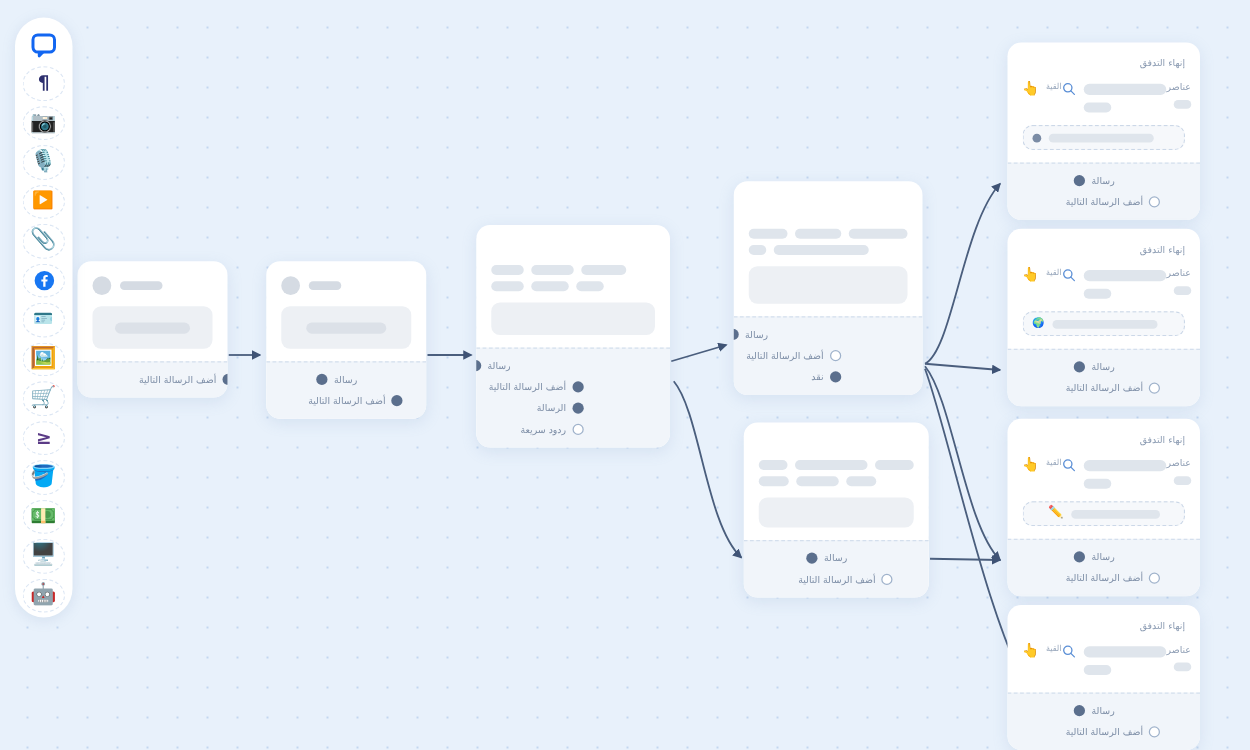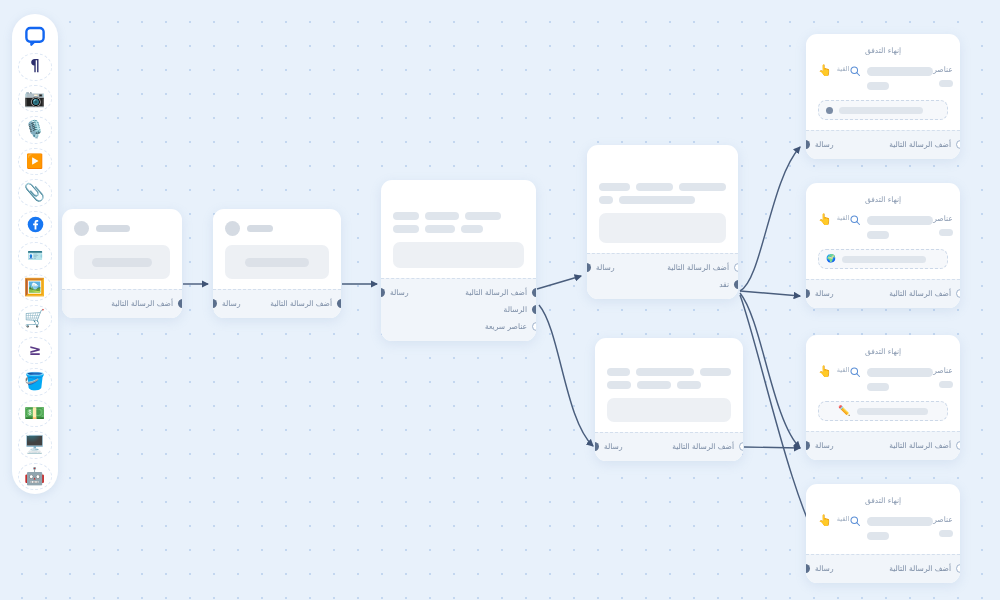--- a/index.html
+++ b/index.html
@@ -45,20 +45,21 @@
     border-radius: 11px;
     box-shadow: 0 3px 12px rgba(120,150,190,.16);
     z-index: 10;
     overflow: hidden;
   }
   .card-body { padding: 12px 12px 10px 12px; }
   .card-footer {
     background: #f1f5fa;
     border-top: 1px dashed #d4dfed;
     padding: 5px 10px 6px 10px;
+    flex-direction: column;
   }
   .frow {
     display: flex; align-items: center; justify-content: flex-end;
     height: 17px; position: relative;
   }
   .frow .flabel {
     font-size: 7.5px; color: #7b8ca5; direction: rtl;
     white-space: nowrap; letter-spacing: .1px;
   }
   
@@ -79,21 +80,21 @@
   .sk-pill { width:34px; height:7px; border-radius:4px; background:#d5dbe3; }
   .sk-panel {
     background:#edf0f4; border-radius:7px;
     height: 34px; display:flex; align-items:center; justify-content:center;
   }
   .sk-inner { width: 62%; height: 9px; border-radius:5px; background:#dce1e8; }
   .lines-group { display:flex; flex-direction:column; gap:5px; margin-bottom:9px; }
   .lrow { display:flex; gap:6px; }
   
   .hdr-ar {
-    text-align: center; direction: rtl;
+    text-align: right; direction: rtl;
     font-size: 7.5px; color: #8b9bb2; margin-bottom: 10px;
   }
   .opt-row { display:flex; align-items:flex-start; justify-content:space-between; }
   .opt-left { display:flex; align-items:flex-start; gap:5px; }
   .mini-ic { font-size: 11px; line-height: 11px; }
   .opt-tag { font-size:6.5px; color:#9aa9bd; direction:rtl; }
   .opt-mid { display:flex; flex-direction:column; align-items:flex-start; gap:5px; }
   .opt-right-lbl { font-size:7.5px; color:#8b9bb2; direction:rtl; }
   .search-row { display:flex; align-items:center; gap:6px; }
   .sk-bar-lg { width:66px; height:9px; border-radius:5px; background:#dfe5ec; }
@@ -253,21 +254,21 @@
       <div>
         <div class="frow">
           <span class="flabel">أضف الرسالة التالية</span>
           <span class="port right"></span>
         </div>
         <div class="frow">
           <span class="flabel">الرسالة</span>
           <span class="port right"></span>
         </div>
         <div class="frow">
-          <span class="flabel">عناصر سريعة</span>
+          <span class="flabel">ردود سريعة</span>
           <span class="port hollow right"></span>
         </div>
       </div>
     </div>
   </div>
 
   <div class="card" style="left:587px;top:145px;width:151px;">
     <div class="card-body" style="padding-top:38px;">
       <div class="lines-group">
         <div class="lrow">

